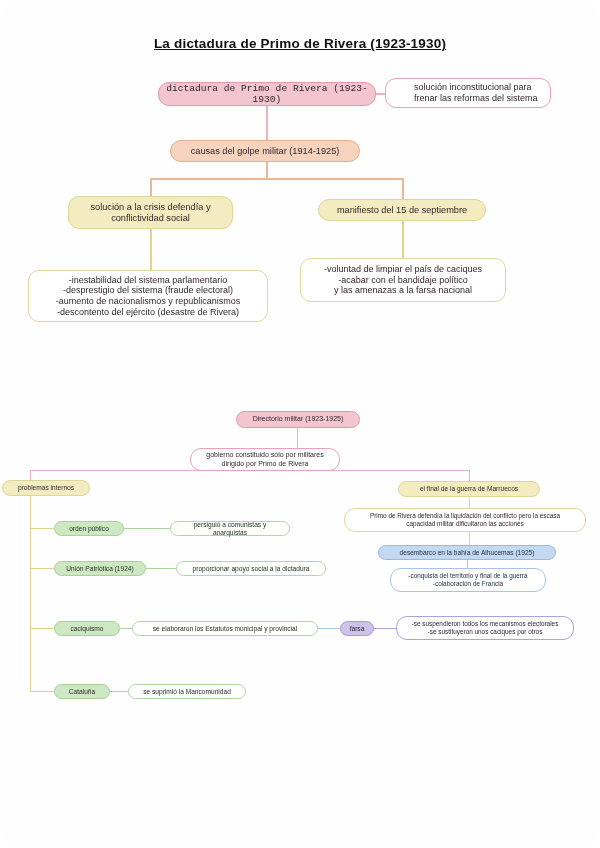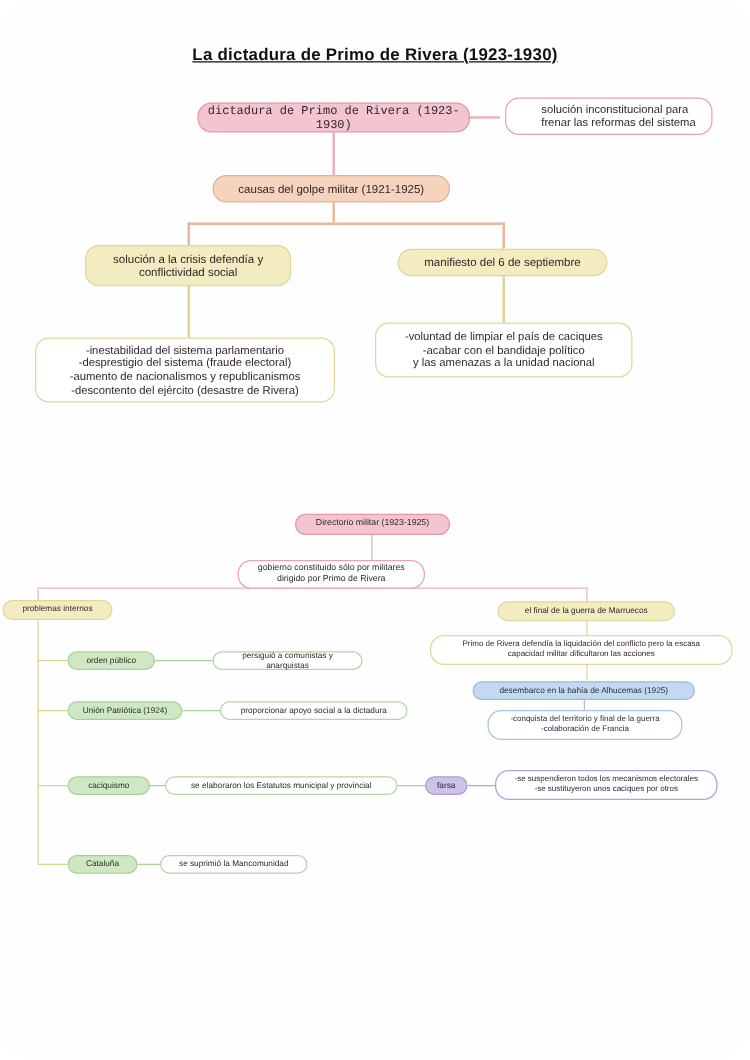--- a/index.html
+++ b/index.html
@@ -54,21 +54,21 @@
     position:absolute;left:0;right:0;top:36px;
     text-align:center;
     font-size:13.5px;font-weight:bold;
     color:#111;
     text-decoration:underline;
     letter-spacing:.2px;
   }
 
   
   #n-dictadura{left:158px;top:82px;width:218px;height:24px;font-size:9.6px;font-family:Liberation Mono, monospace;}
-  #n-solucion-inconst{left:404px;top:78px;width:166px;height:30px;font-size:9px;text-align:left;justify-content:flex-start;padding-left:28px;}
+  #n-solucion-inconst{left:385px;top:78px;width:166px;height:30px;font-size:9px;text-align:left;justify-content:flex-start;padding-left:28px;}
   #n-causas{left:170px;top:140px;width:190px;height:22px;font-size:9.2px;}
   #n-crisis{left:68px;top:196px;width:165px;height:33px;font-size:9.2px;}
   #n-manifiesto{left:318px;top:199px;width:168px;height:22px;font-size:9.2px;}
   #n-lista-izq{left:28px;top:270px;width:240px;height:52px;font-size:9px;}
   #n-lista-der{left:300px;top:258px;width:206px;height:44px;font-size:9px;}
 
   
   #n-directorio{left:236px;top:411px;width:124px;height:17px;font-size:7px;}
   #n-gobierno{left:190px;top:448px;width:150px;height:23px;font-size:7px;}
   #n-problemas{left:2px;top:480px;width:88px;height:16px;font-size:6.6px;}
@@ -101,31 +101,31 @@
   <div class="ln peachc" style="left:266px;top:162px;width:1.6px;height:16px;"></div>
   <div class="ln peachc" style="left:150px;top:178px;width:254px;height:1.6px;"></div>
   <div class="ln peachc" style="left:150px;top:178px;width:1.6px;height:18px;"></div>
   <div class="ln peachc" style="left:402px;top:178px;width:1.6px;height:21px;"></div>
   <div class="ln yellowc" style="left:150px;top:229px;width:1.6px;height:41px;"></div>
   <div class="ln yellowc" style="left:402px;top:221px;width:1.6px;height:37px;"></div>
 
   <div class="node pink" id="n-dictadura">dictadura de Primo de Rivera (1923-1930)</div>
   <div class="node pink-out" id="n-solucion-inconst">solución inconstitucional para
 frenar las reformas del sistema</div>
-  <div class="node peach" id="n-causas">causas del golpe militar (1921-1925)</div>
+  <div class="node peach" id="n-causas">causas del golpe militar (1914-1925)</div>
   <div class="node yellow" id="n-crisis">solución a la crisis defendía y
 conflictividad social</div>
-  <div class="node yellow" id="n-manifiesto">manifiesto del 6 de septiembre</div>
+  <div class="node yellow" id="n-manifiesto">manifiesto del 15 de septiembre</div>
   <div class="node yellow-out" id="n-lista-izq">-inestabilidad del sistema parlamentario
 -desprestigio del sistema (fraude electoral)
 -aumento de nacionalismos y republicanismos
 -descontento del ejército (desastre de Rivera)</div>
   <div class="node yellow-out" id="n-lista-der">-voluntad de limpiar el país de caciques
 -acabar con el bandidaje político
-y las amenazas a la unidad nacional</div>
+y las amenazas a la farsa nacional</div>
 
   <div class="ln pinkc" style="left:297px;top:428px;width:1.4px;height:20px;"></div>
 
   <div class="ln pinkc" style="left:30px;top:471px;width:1.4px;height:18px;"></div>
   <div class="ln pinkc" style="left:30px;top:470px;width:440px;height:1.4px;"></div>
   <div class="ln pinkc" style="left:469px;top:470px;width:1.4px;height:19px;"></div>
   <div class="ln pinkc" style="left:265px;top:459px;width:1.4px;height:12px;"></div>
 
   <div class="ln yellowc" style="left:30px;top:496px;width:1.4px;height:195px;"></div>
   <div class="ln yellowc" style="left:30px;top:528px;width:24px;height:1.4px;"></div>

